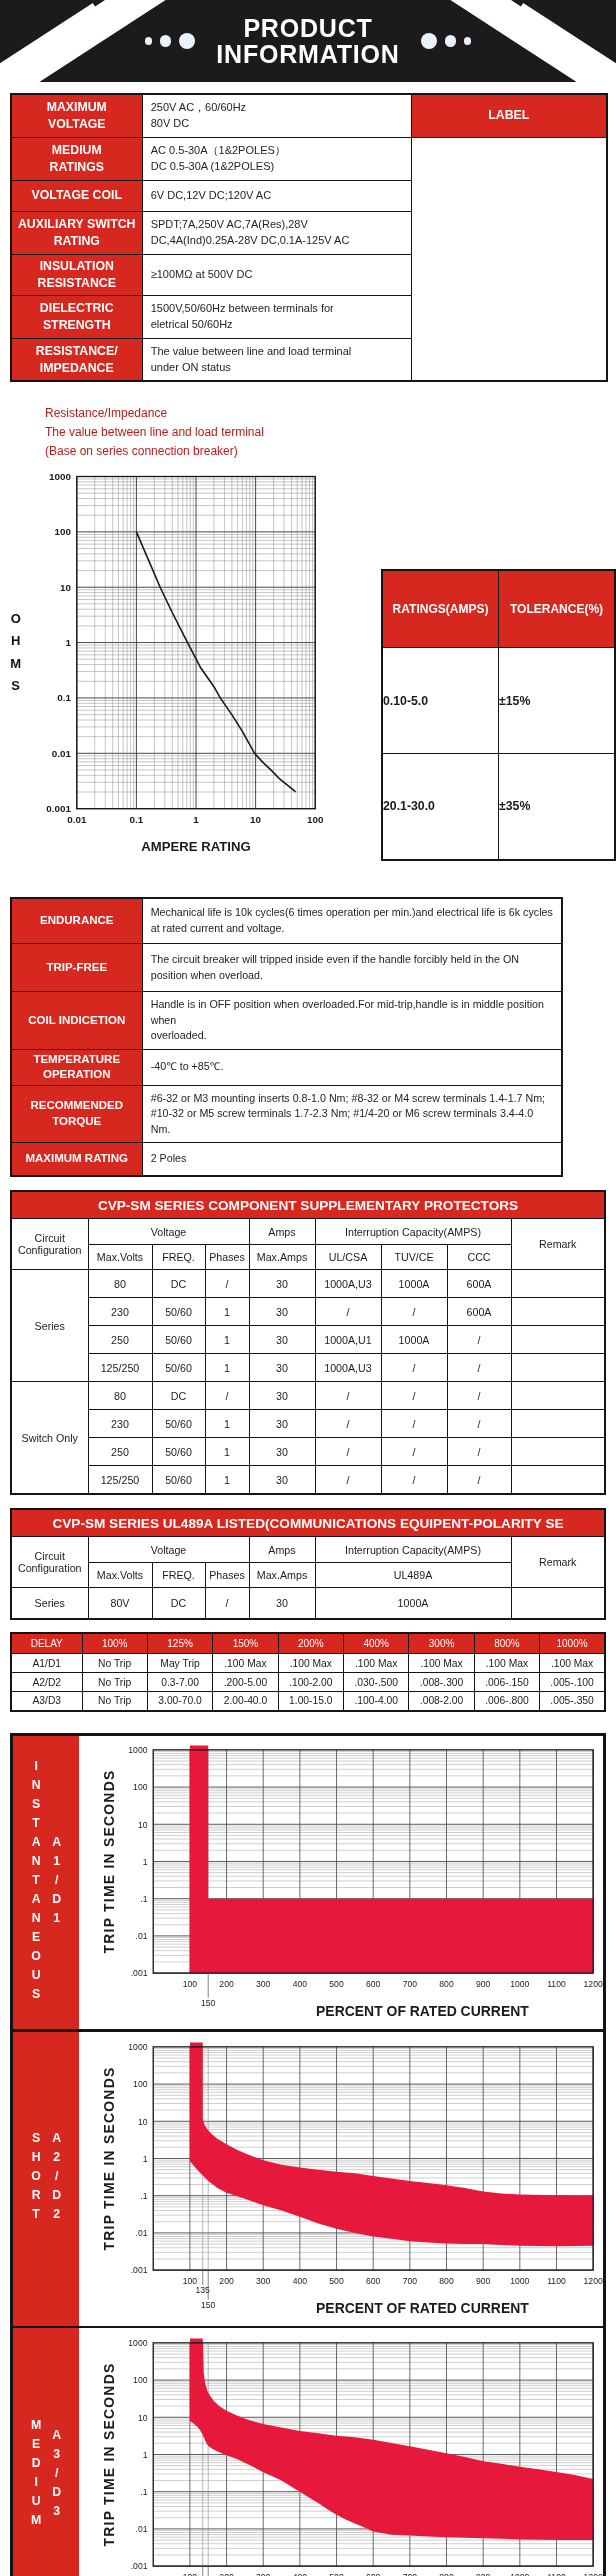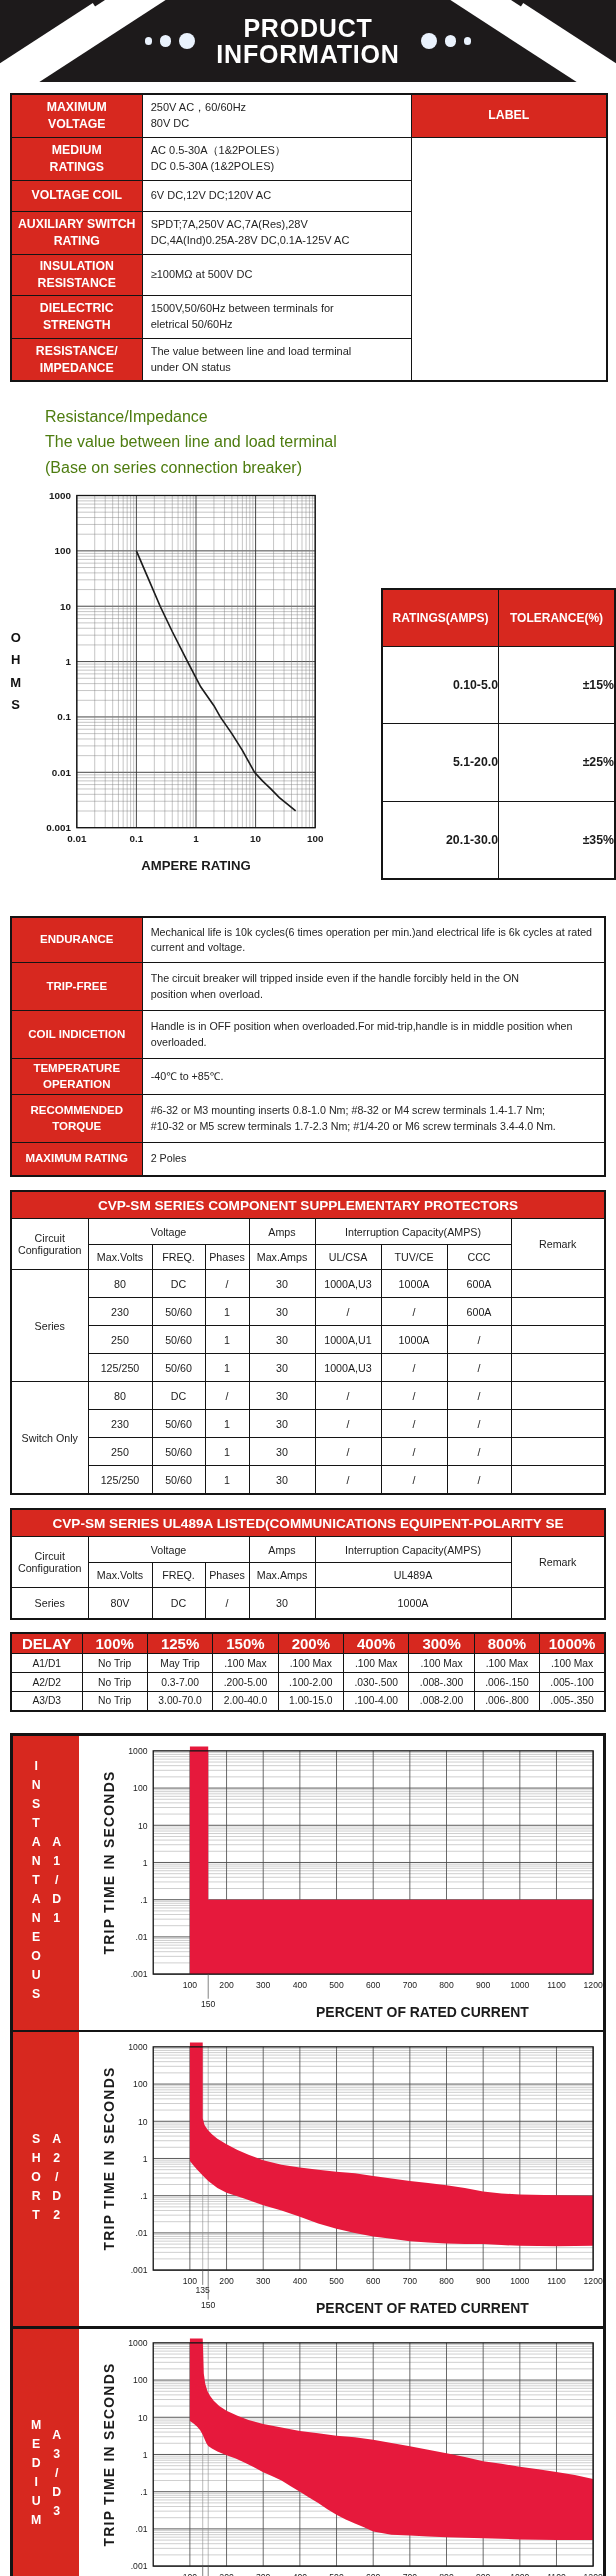--- a/index.html
+++ b/index.html
@@ -22,42 +22,42 @@
   
   table { border-collapse:collapse; table-layout:fixed;border-radius:30px; }
   .blk td, .blk th { border:1.6px solid #141414; }
   .redcell { background:#d7281f; color:#fff; font-weight:bold; text-align:center; vertical-align:middle; font-size:12.3px; line-height:1.35; white-space:pre-line; }
   .valcell { font-size:11px; padding:5px 8.2px; vertical-align:middle; white-space:pre-line; line-height:1.45; color:#242424; }
 
   .spec { width:596px; margin:10.7px 0 0 10px; border:2.5px solid #141414; }
   .spec .redcell { font-size:12.3px; }
   .spec td.empty { background:#fff; }
 
-  .notes { margin:21.4px 0 0 45px; font-size:16px; color:#4d7c0f; line-height:1.6; }
+  .notes { margin:21.4px 0 0 45px; font-size:12px; color:#b91c1c; line-height:1.6; }
 
   .res-row { display:flex; margin:3.3px 0 0 1.6px; }
   .ohms-wrap { position:relative; width:28px; }
   .vtext { writing-mode:vertical-rl; text-orientation:upright; }
   .ohms { position:absolute; top:146px; left:6.6px; font-weight:bold; font-size:13px; letter-spacing:7.4px; color:#111; }
   .tol-table { width:240px; margin:104px 0 0 18px; border:2.5px solid #141414; }
   .tol-table th { background:#d7281f; color:#fff; font-size:12px; height:28px; }
-  .tol-table td { text-align:right; font-size:12.3px; font-weight:bold; height:38px; color:#1a1a1a; }
-
-  .endu { width:596px; margin:36px 0 0 10px; border:2.5px solid #141414; }
+  .tol-table td { text-align:left; font-size:12.3px; font-weight:bold; height:38px; color:#1a1a1a; }
+
+  .endu { width:553px; margin:36px 0 0 10px; border:2.5px solid #141414; }
   .endu .redcell { font-size:11.5px; }
   .endu td.valcell { font-size:10.7px; }
 
   .bigtbl { width:596px; margin:13px 0 0 10px; border:2.5px solid #141414; font-size:10.7px; }
   .bigtbl .title { background:#d7281f; color:#fff; font-weight:bold; font-size:13.6px; text-align:center; height:28px; white-space:nowrap; overflow:hidden; }
   .bigtbl th { font-weight:normal; font-size:10.7px; height:25.5px; white-space:pre-line; vertical-align:middle; text-align:center; }
   .bigtbl td { text-align:center; height:28px; vertical-align:middle; }
   .bigtbl .groupcell { font-size:10.7px; }
 
   .delay { width:596px; margin:12.3px 0 0 10px; border:2.5px solid #141414; }
-  .delay th { background:#d7281f; color:#fff; font-weight:bold; font-size:15px; height:20.5px; }
+  .delay th { background:#d7281f; color:#fff; font-weight:normal; font-size:10px; height:20.5px; }
   .delay td { text-align:center; font-size:10.3px; height:19px; }
 
   
   .panels { margin:21.4px 0 0 10px; width:596px; }
   .panel { display:flex; border:3.3px solid #141414; border-bottom-width:3.3px; }
   .panel + .panel { border-top-width:3.3px; margin-top:-3.3px; }
   .panel-side { width:69px; background:#d7281f; display:flex; align-items:center; justify-content:center; gap:8.2px; }
   .panel-side .w, .panel-side .c { color:#fff; font-weight:bold; font-size:12.3px; letter-spacing:5px; line-height:1; }
   .panel-chart { flex:1; background:#fff; padding:2.5px 0 0 1.6px; }
   svg text { font-family:"Liberation Sans", sans-serif; }
@@ -261,24 +261,20 @@
         </svg></div>
     <table class="tol-table blk">
       <tbody>
           <tr>
         <th>RATINGS(AMPS)</th>
         <th>TOLERANCE(%)</th>
       </tr>
       <tr>
         <td>0.10-5.0</td>
         <td>±15%</td>
-      </tr>
-      <tr>
-        <td>5.1-20.0</td>
-        <td>±25%</td>
       </tr>
       <tr>
         <td>20.1-30.0</td>
         <td>±35%</td>
       </tr>
     </tbody>
       </table>
   </div>
 
   <table class="endu blk">

